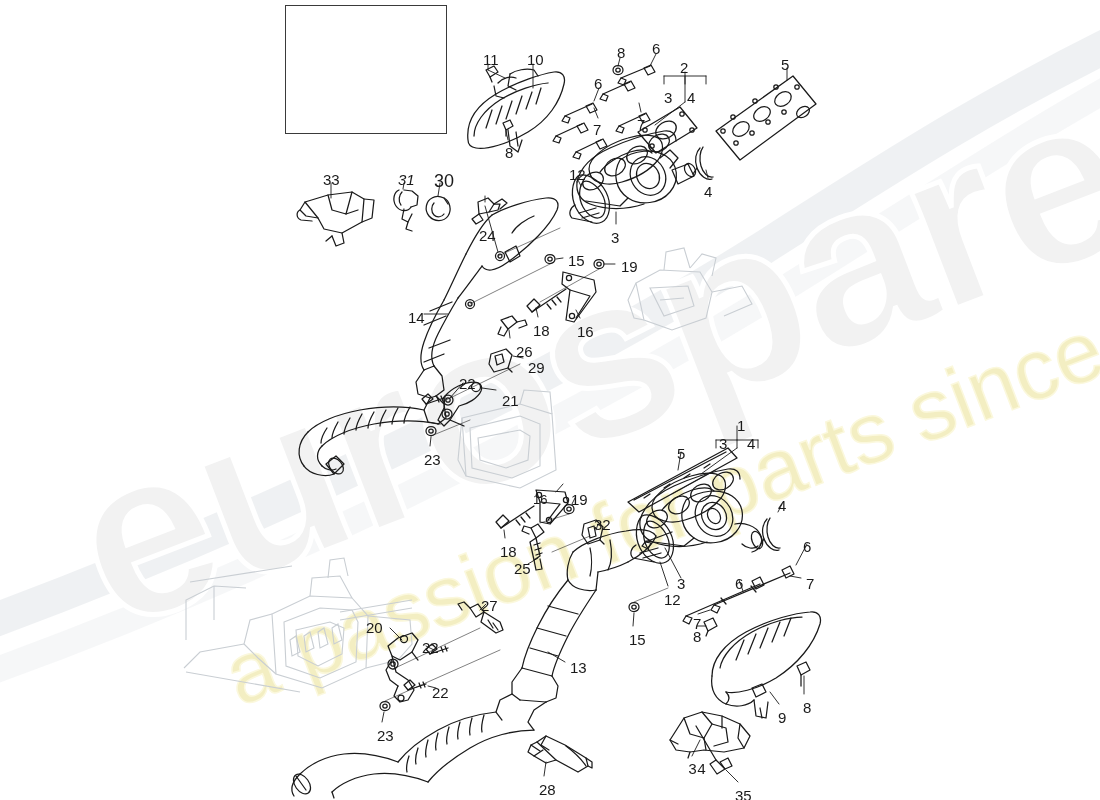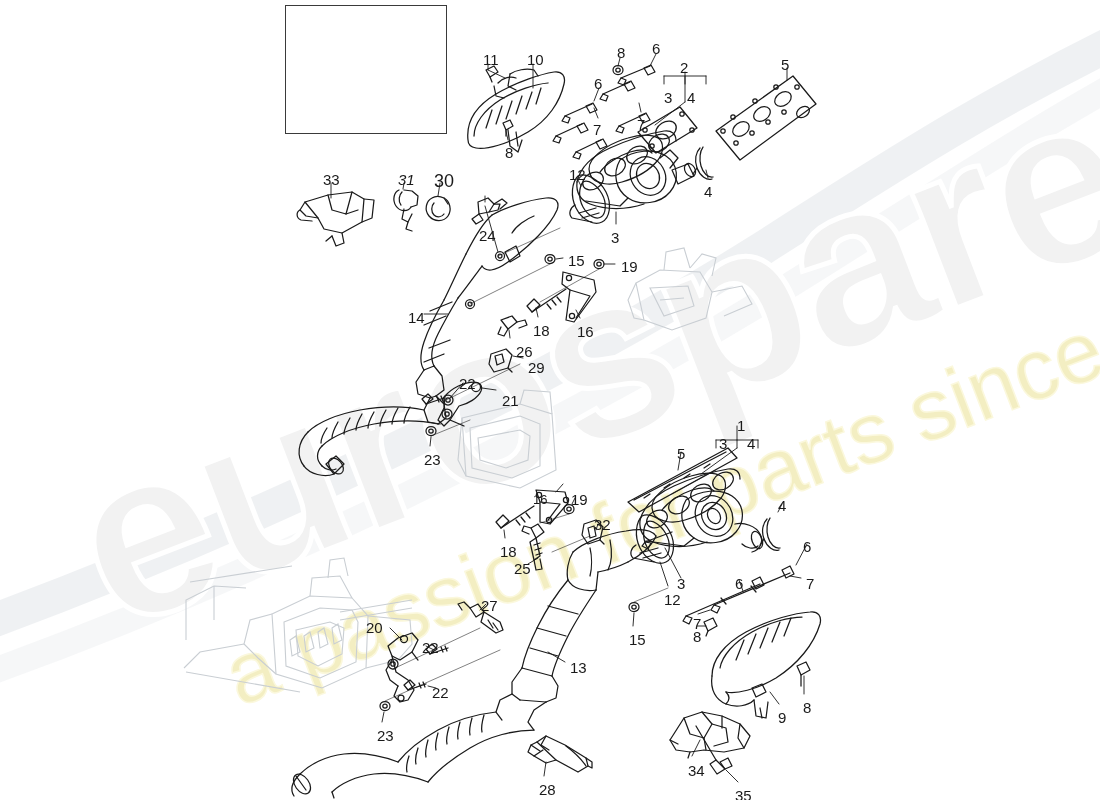--- a/index.html
+++ b/index.html
@@ -736,17 +736,17 @@
       <div class="callout" style="left: 629px; top: 632px; font-size: 15px;">15</div>
       <div class="callout" style="left: 778px; top: 710px; font-size: 15px;">9</div>
       <div class="callout" style="left: 803px; top: 700px; font-size: 15px;">8</div>
       <div class="callout" style="left: 481px; top: 598px; font-size: 15px;">27</div>
       <div class="callout" style="left: 366px; top: 620px; font-size: 15px;">20</div>
       <div class="callout" style="left: 422px; top: 640px; font-size: 15px;">22</div>
       <div class="callout" style="left: 432px; top: 685px; font-size: 15px;">22</div>
       <div class="callout" style="left: 377px; top: 728px; font-size: 15px;">23</div>
       <div class="callout" style="left: 570px; top: 660px; font-size: 15px;">13</div>
       <div class="callout" style="left: 539px; top: 782px; font-size: 15px;">28</div>
-      <div class="callout" style="left: 688px; top: 763px; font-size: 15px;">34</div>
+      <div class="callout" style="left: 688px; top: 763px; font-size: 15px; font-family: Liberation Mono, monospace;">34</div>
       <div class="callout" style="left: 735px; top: 788px; font-size: 15px;">35</div>
     </div>
 
 </div>
 
 </body></html>

